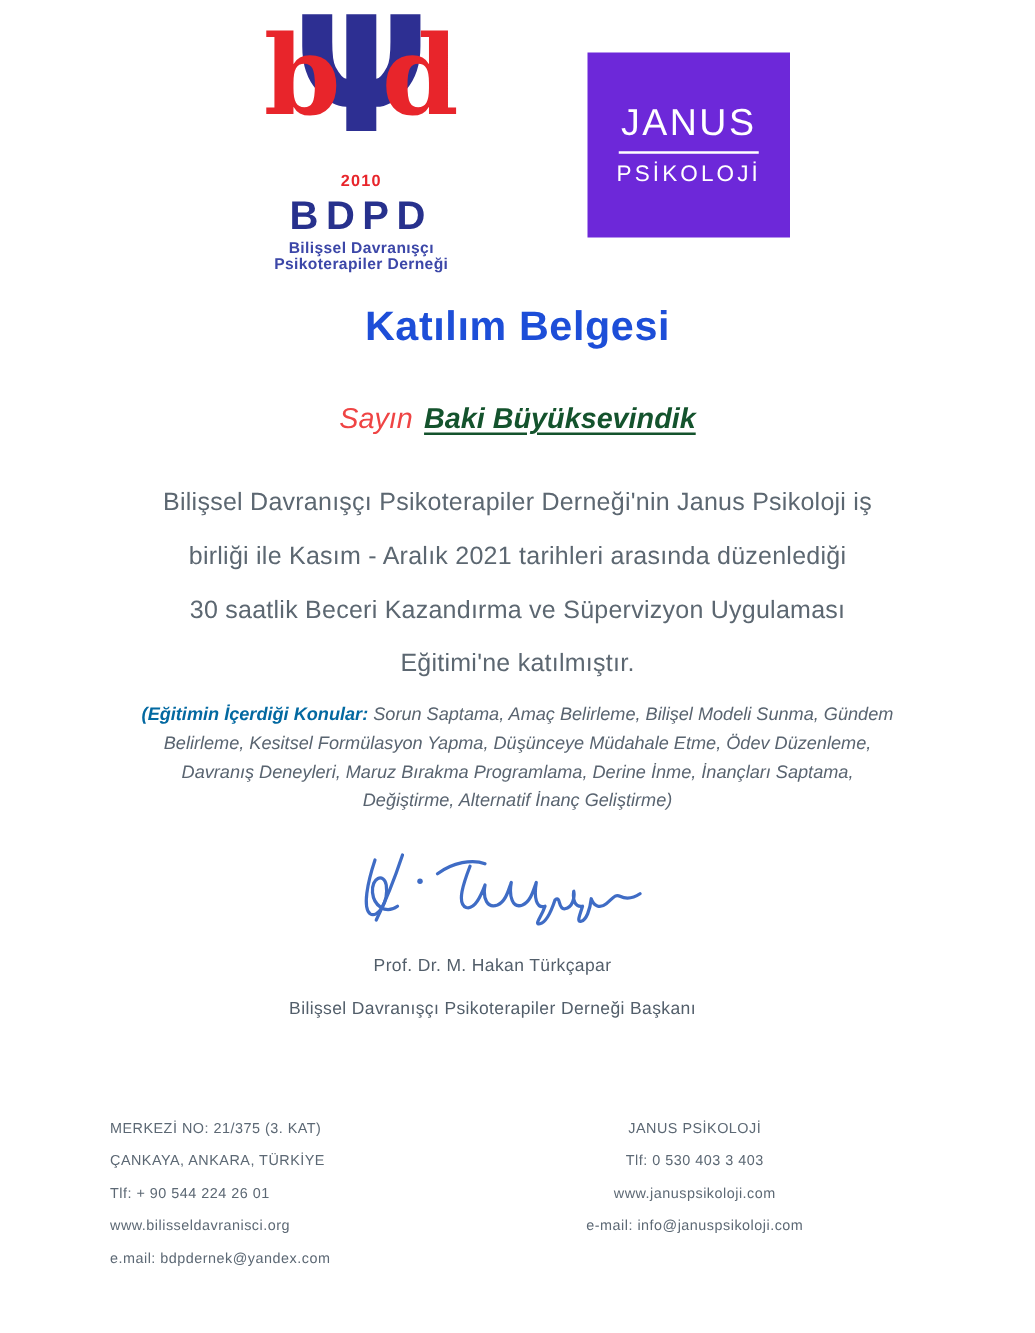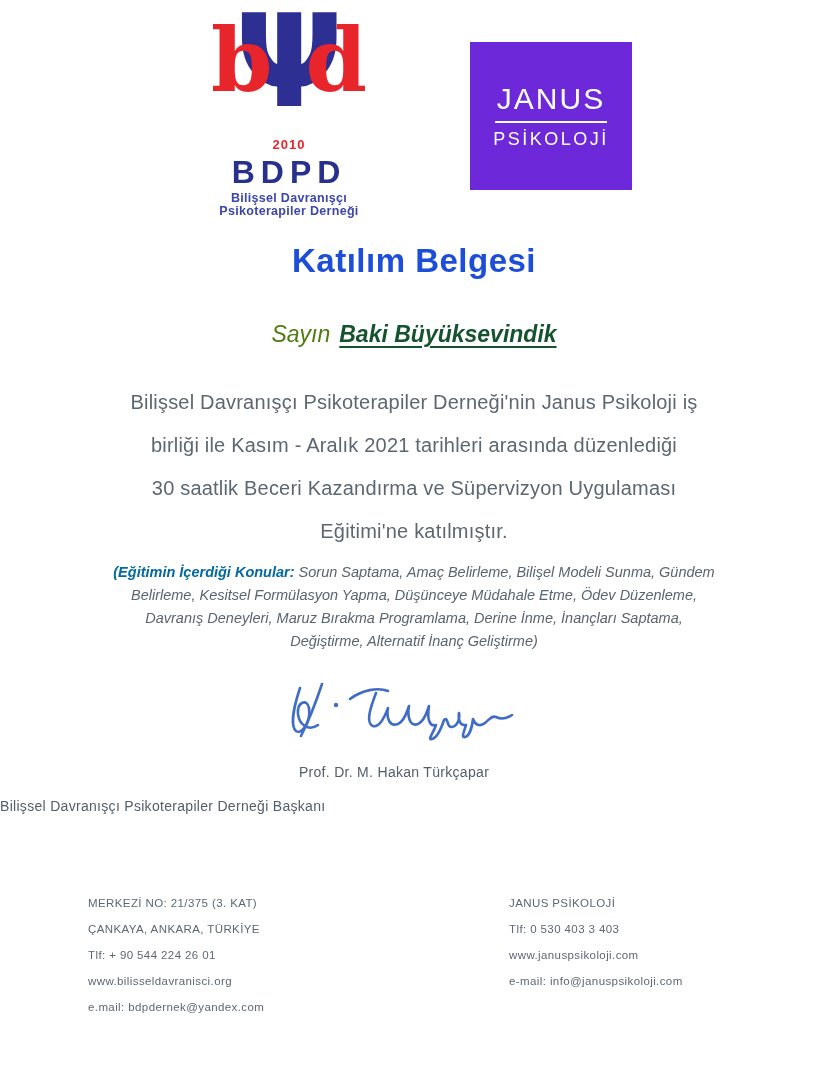--- a/index.html
+++ b/index.html
@@ -59,21 +59,21 @@
   
   .title {
     position:absolute; top:242px; left:0; right:0;
     text-align:center;
     font-size:33px; font-weight:800; color:#1d4ed8; letter-spacing:0.5px;
   }
   .recipient {
     position:absolute; top:321px; left:0; right:0;
     text-align:center; font-style:italic; font-size:23px;
   }
-  .recipient .salutation { color:#4d7c0f; margin-right:9px; }
+  .recipient .salutation { color:#ef4444; margin-right:9px; }
   .recipient .name {
     font-weight:800; color:#14532d;
     text-decoration:underline; text-underline-offset:4px;
     text-decoration-thickness:2px;
   }
 
   
   .body-par {
     position:absolute; top:381px; left:100px; right:100px;
     text-align:center;
@@ -89,30 +89,30 @@
   .topics .lead { font-weight:bold; color:#0369a1; }
 
   
   .signature-svg { position:absolute; left:286px; top:678px; }
   .signer-name {
     position:absolute; top:764px; left:0; right:40px;
     text-align:center; font-size:14px; color:#525e6a; letter-spacing:0.3px;
   }
   .signer-title {
     position:absolute; top:798px; left:0; right:40px;
-    text-align:left; font-size:14px; color:#525e6a; letter-spacing:0.3px;
+    text-align:center; font-size:14px; color:#525e6a; letter-spacing:0.3px;
   }
 
   
   .footer-col {
     position:absolute; top:890px;
     font-size:11.5px; color:#5c6874; letter-spacing:0.4px;
   }
   .footer-col.left { left:88px; }
-  .footer-col.right { left:509px; }
+  .footer-col.right { left:469px;text-align:center; }
   .footer-col .line { height:26px; line-height:26px; white-space:nowrap; }
 </style>
 </head>
 <body>
 
 <div class="page">
 
   <div class="bdpd-logo">
     <div class="bdpd-mark">
       <span class="bdpd-psi">Ψ</span>

